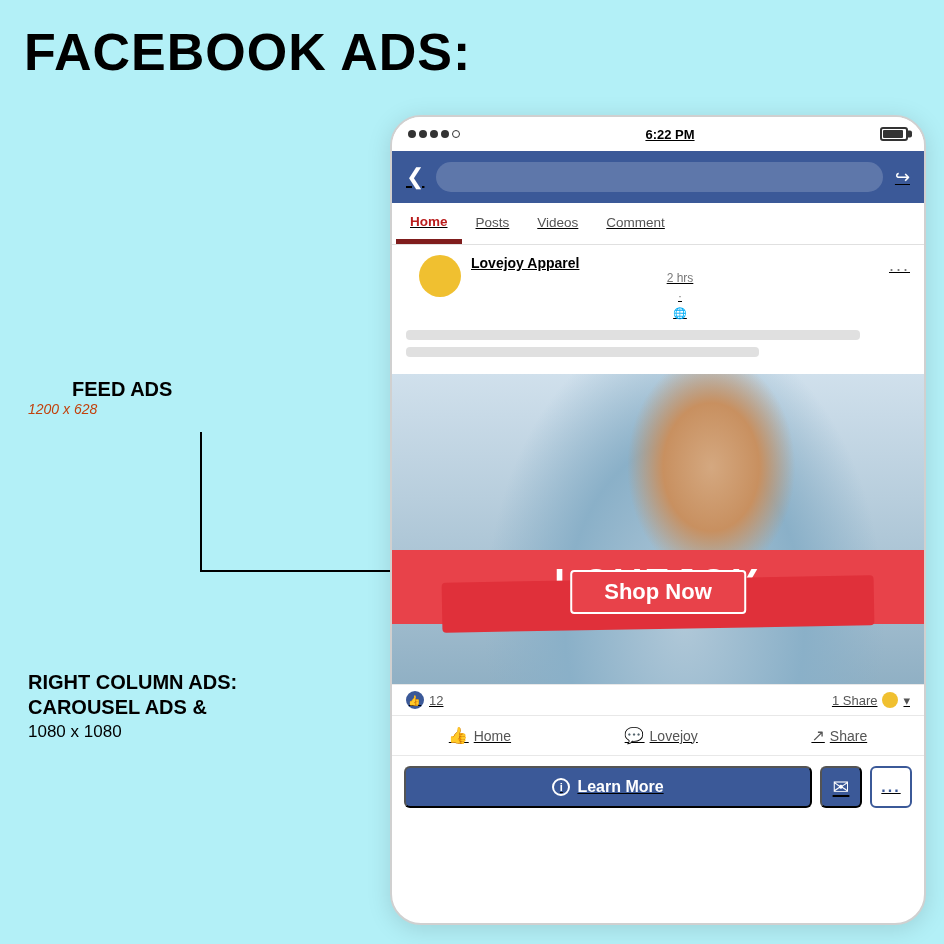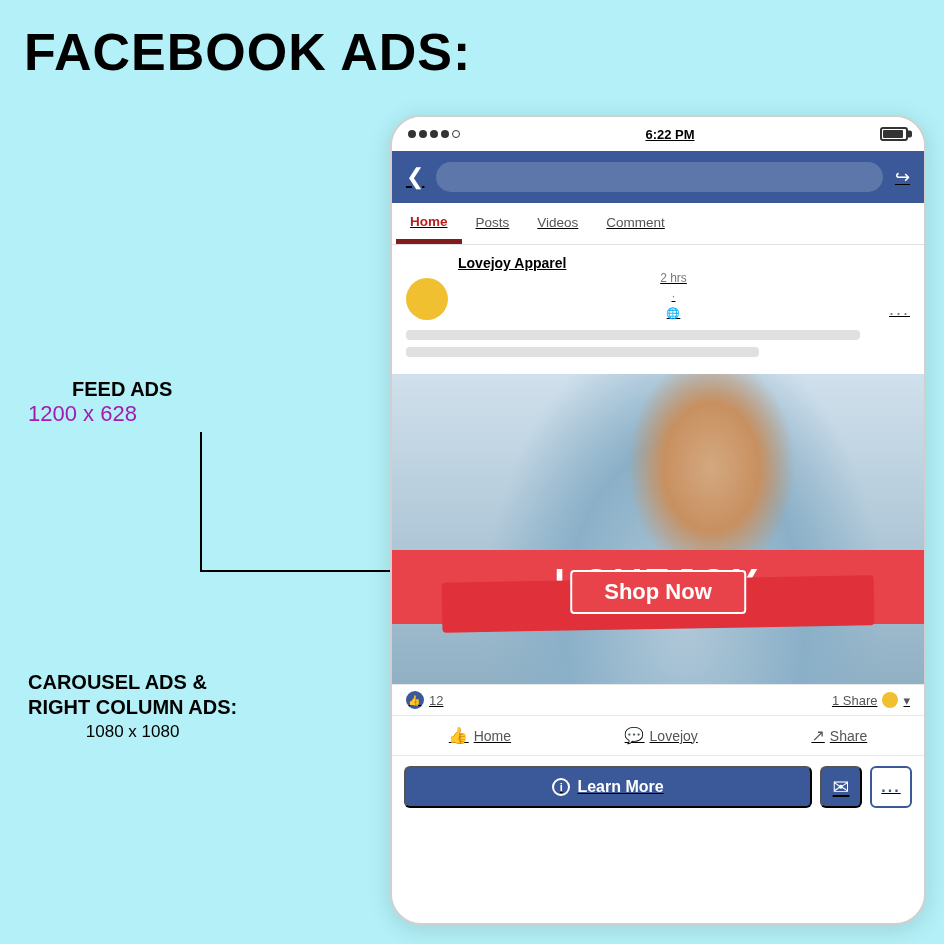--- a/index.html
+++ b/index.html
@@ -30,45 +30,45 @@
       left: 28px;
     }
     .label-feed-ads .label-main {
       font-size: 20px;
       font-weight: 900;
       color: #000;
       display: block;
       margin-left: 44px;
     }
     .label-feed-ads .label-sub {
-      font-size: 22px;
+      font-size: 14px;
       font-weight: 400;
-      color: #a21caf;
+      color: #c2410c;
       display: block;
+      font-style: italic;
     }
 
     .label-carousel-ads {
       position: absolute;
       top: 670px;
       left: 28px;
     }
     .label-carousel-ads .label-main {
       font-size: 20px;
       font-weight: 900;
       color: #000;
       display: block;
       line-height: 1.25;
     }
     .label-carousel-ads .label-sub {
       font-size: 17px;
       font-weight: 400;
       color: #000;
       display: block;
       margin-top: 2px;
-      text-align: center;
     }
 
     
     .bracket-line {
       position: absolute;
       top: 432px;
       left: 200px;
       width: 200px;
       height: 140px;
       border-left: 2px solid #000;
@@ -195,23 +195,24 @@
     }
     .tab-item.active {
       color: #b91c1c;
       border-bottom: 5px solid #7f1d1d;
       font-weight: 600;
     }
 
     
     .post-header {
       display: flex;
-      align-items: flex-end;
+      align-items: flex-start;
       padding: 10px 14px;
       background: #fff;
+      margin-left: 13px;
     }
     .avatar-circle {
       width: 42px;
       height: 42px;
       border-radius: 50%;
       background: #f0c030;
       margin-right: 10px;
       flex-shrink: 0;
     }
     .post-meta {
@@ -464,22 +465,22 @@
 <div class="page-title">FACEBOOK ADS:</div>
 
 <div class="label-feed-ads">
   <span class="label-main">FEED ADS</span>
   <span class="label-sub">1200 x 628</span>
 </div>
 
 <div class="bracket-line"></div>
 
 <div class="label-carousel-ads">
+  <span class="label-main">RIGHT COLUMN ADS:</span>
   <span class="label-main">CAROUSEL ADS &amp;</span>
-  <span class="label-main">RIGHT COLUMN ADS:</span>
   <span class="label-sub">1080 x 1080</span>
 </div>
 
 <div class="phone-mockup">
 
   <div class="status-bar">
     <div class="status-dots">
       <div class="status-dot"></div>
       <div class="status-dot"></div>
       <div class="status-dot"></div>

